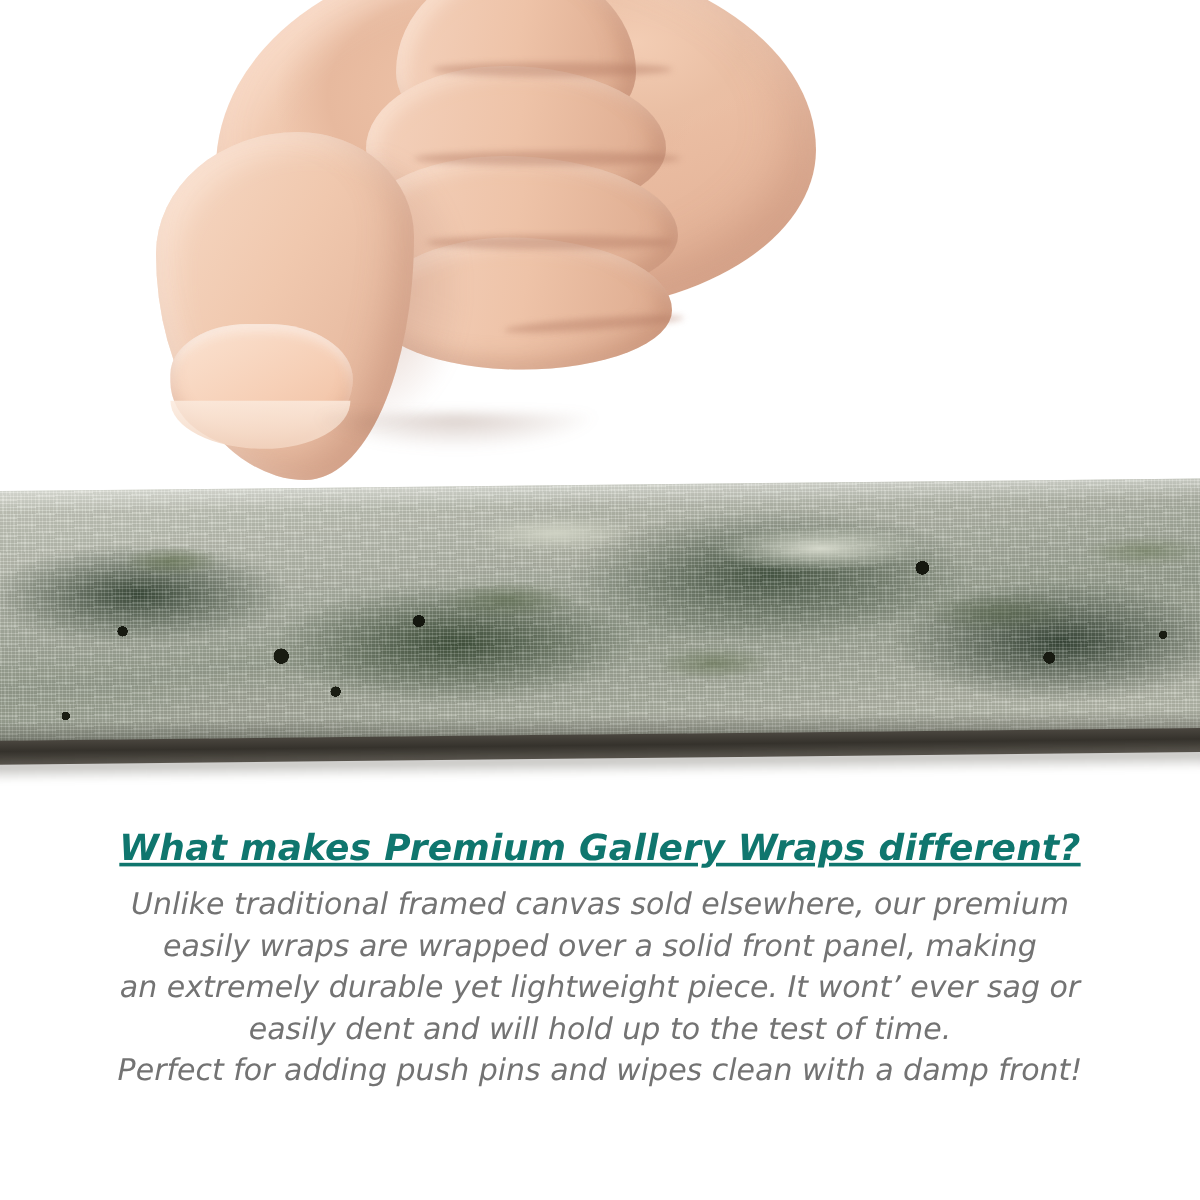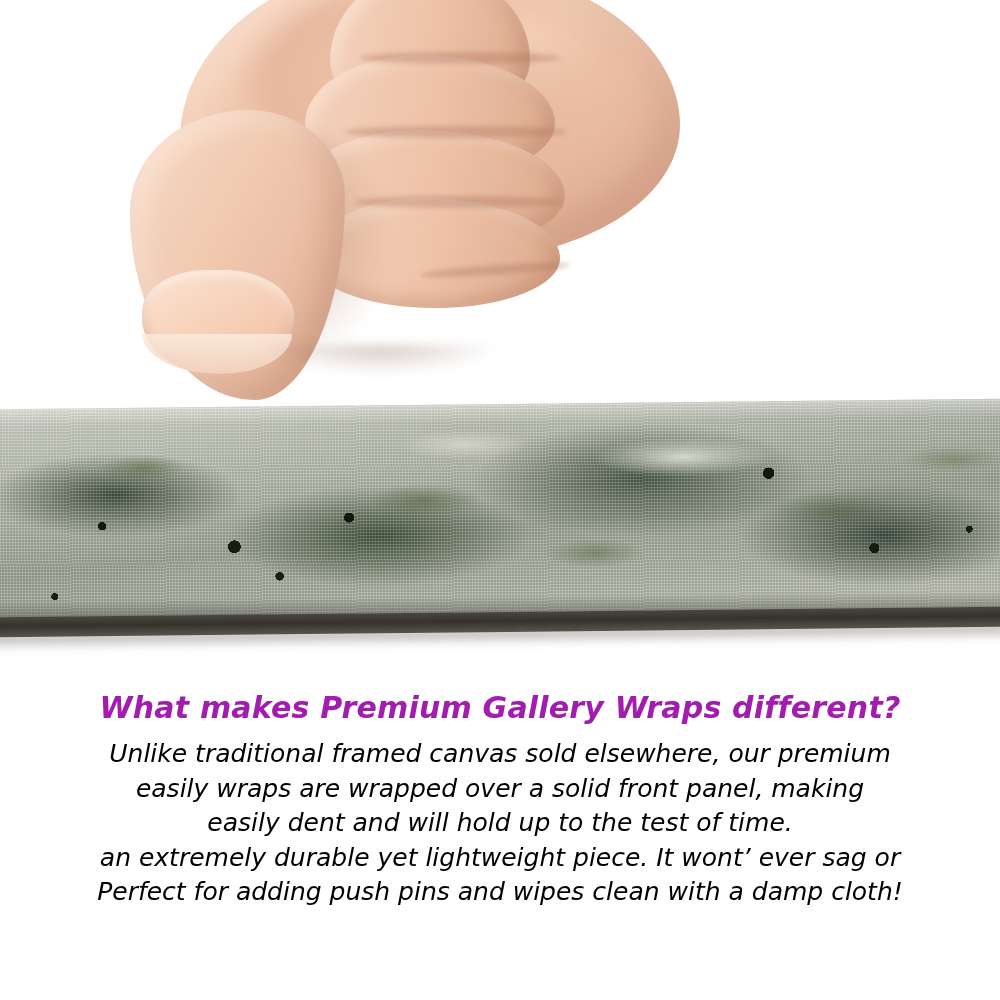--- a/index.html
+++ b/index.html
@@ -222,26 +222,27 @@
     text-align: center;
     color: #2b2b2b;
     font-family: "DejaVu Sans", sans-serif;
     font-style: italic;
   }
   .caption-heading {
     font-size: 30px;
     font-weight: 600;
     letter-spacing: 0.2px;
     margin: 0 0 12px 0;
-    color: #a21caf;
+    color: #0f766e;
+    text-decoration: underline;
   }
   .caption-body-line {
     font-size: 25px;
     line-height: 1.38;
-    color: #000000;
+    color: #737373;
     white-space: nowrap;
   }
 </style>
 </head>
 <body>
 
 <div class="page">
 
   <div class="photo">
 
@@ -272,19 +273,19 @@
 
     <div class="canvas-back"></div>
     <div class="canvas-back-shadow"></div>
   </div>
 
   <div class="caption">
     <div class="caption-heading">What makes Premium Gallery Wraps different?</div>
     <div class="caption-body">
       <div class="caption-body-line">Unlike traditional framed canvas sold elsewhere, our premium</div>
       <div class="caption-body-line">easily wraps are wrapped over a solid front panel, making</div>
+      <div class="caption-body-line">an extremely durable yet lightweight piece. It wont’ ever sag or</div>
       <div class="caption-body-line">easily dent and will hold up to the test of time.</div>
-      <div class="caption-body-line">an extremely durable yet lightweight piece. It wont’ ever sag or</div>
-      <div class="caption-body-line">Perfect for adding push pins and wipes clean with a damp cloth!</div>
+      <div class="caption-body-line">Perfect for adding push pins and wipes clean with a damp front!</div>
     </div>
   </div>
 
 </div>
 
 </body></html>

